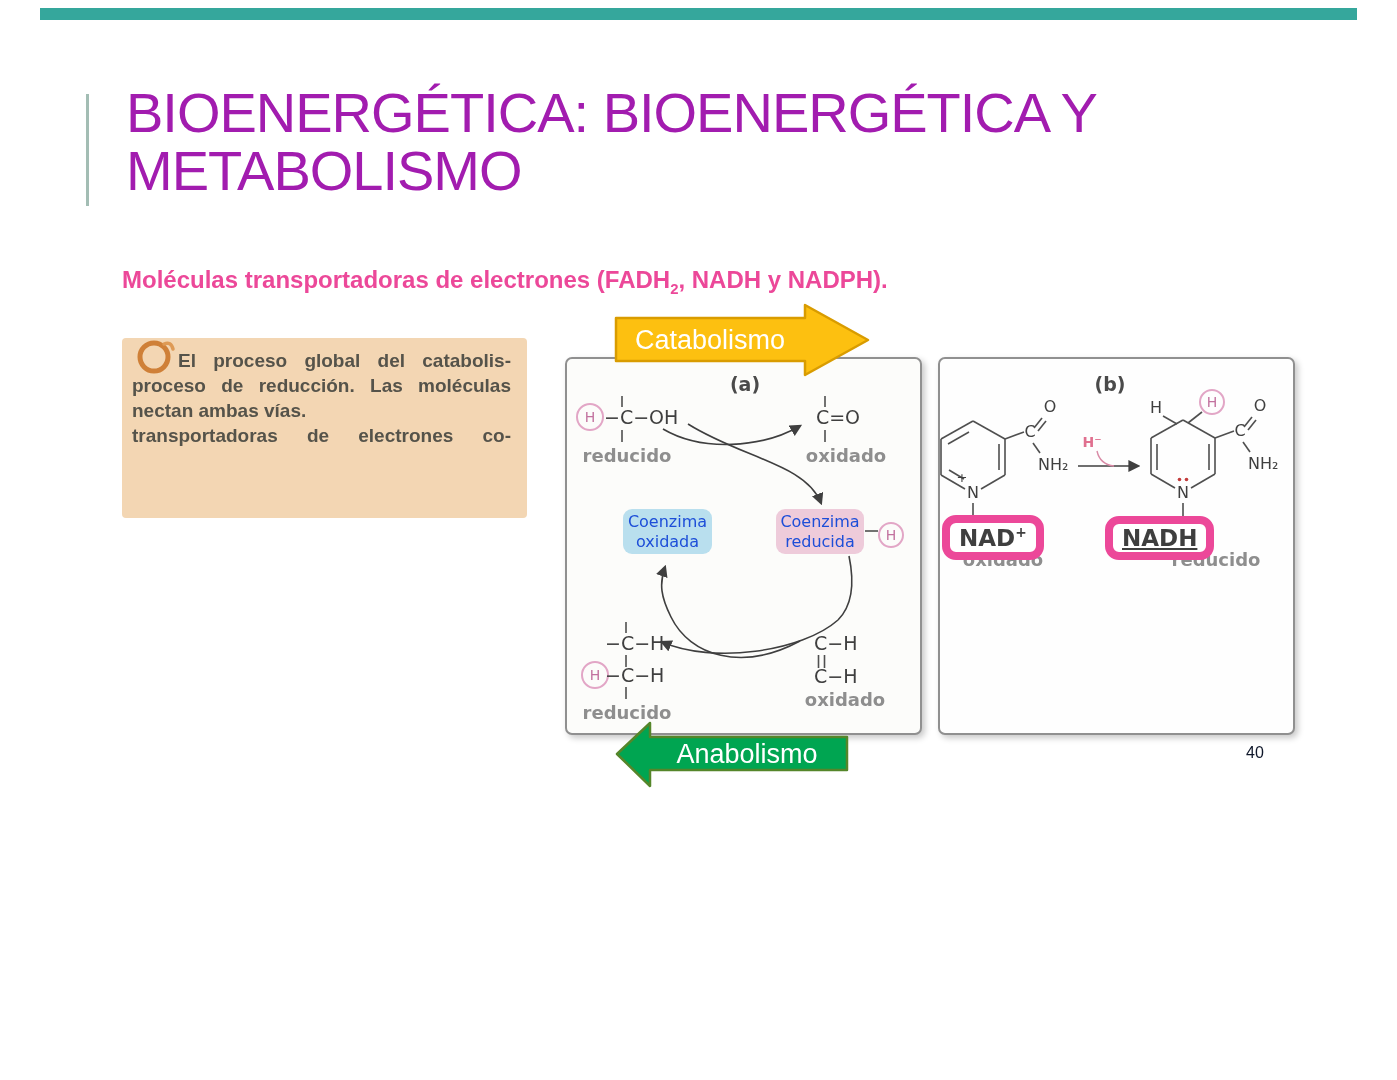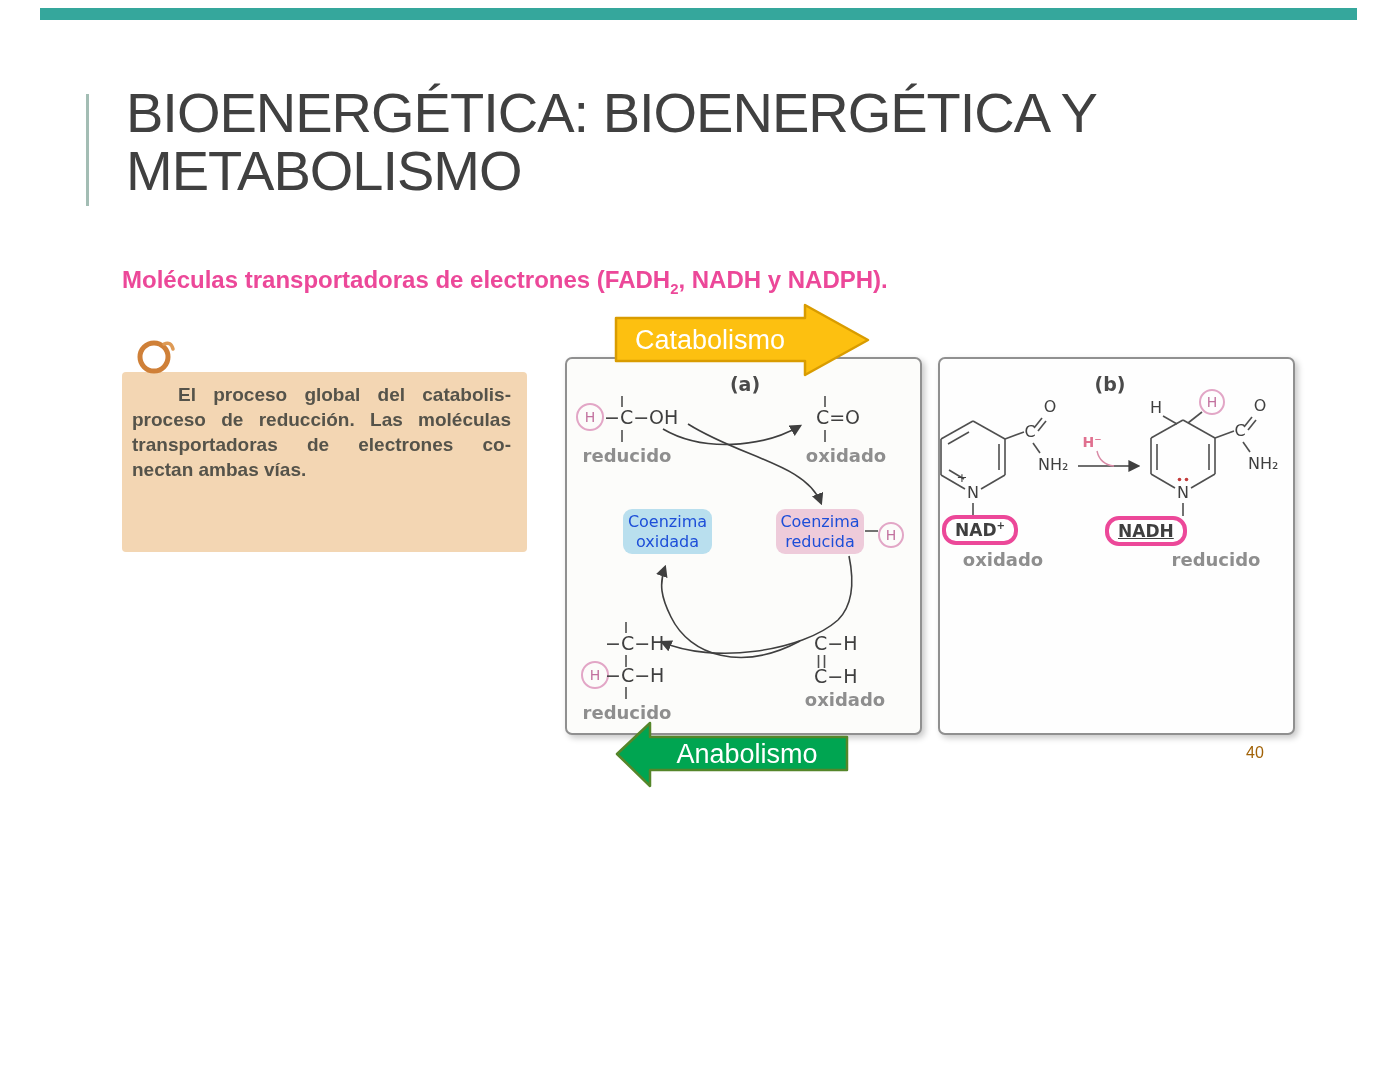--- a/index.html
+++ b/index.html
@@ -8,21 +8,21 @@
     background:#ffffff;font-family:"Liberation Sans",sans-serif;
   }
   .abs{position:absolute;}
   
   .top-bar{left:40px;top:8px;width:1317px;height:12px;z-index:1;}
   
   .accent-line{left:86px;top:94px;width:3px;height:112px;background:#a3bdb4;z-index:1;}
   .slide-title{
     left:126px;top:84px;width:1170px;z-index:2;
     font-size:56px;line-height:58px;letter-spacing:-1px;
-    color:#404040;font-weight:400;
+    color:#a21caf;font-weight:400;
   }
   .subtitle{
     left:122px;top:266px;width:900px;z-index:2;
     font-size:24px;font-weight:700;color:#ec4899;
   }
   .subtitle sub{font-size:0.62em;}
   
   .note-box{
     left:122px;top:338px;width:405px;height:180px;z-index:2;
     border-radius:4px;box-sizing:border-box;
@@ -45,29 +45,29 @@
   
   .co-box{
     z-index:6;border-radius:9px;text-align:center;
     font-family:"DejaVu Sans",sans-serif;font-size:16px;line-height:20px;
     color:#1d4ed8;padding-top:3px;box-sizing:border-box;
   }
   .co-ox{left:623px;top:509px;width:89px;height:45px;}
   .co-red{left:776px;top:509px;width:88px;height:45px;}
   
   .pill{
-    z-index:6;background:#ffffff;border:4px solid #ec4899;border-radius:14px;
-    font-family:"DejaVu Sans",sans-serif;font-size:17px;font-weight:700;
+    z-index:6;background:#ffffff;border:8px solid #ec4899;border-radius:14px;
+    font-family:"DejaVu Sans",sans-serif;font-size:23px;font-weight:700;
     color:#3f3f3f;padding:1px 9px;box-sizing:border-box;text-align:center;
   }
   .pill sup{font-size:0.6em;}
   .pill-nad{left:942px;top:515px;min-width:58px;}
   .pill-nadh{left:1105px;top:516px;min-width:64px;text-decoration:underline;}
   .page-number{left:1246px;top:744px;width:40px;z-index:2;
-    font-size:16px;color:#a16207;}
+    font-size:16px;color:#0f172a;}
   
   .overlay{left:0;top:0;z-index:5;pointer-events:none;}
   text{font-family:"DejaVu Sans",sans-serif;}
   .chem{font-size:19px;fill:#3f3f3f;}
   .chem-sm{font-size:16px;fill:#3f3f3f;}
   .chem-xs{font-size:13px;fill:#3f3f3f;}
   .state{font-size:18px;font-weight:700;fill:#8e8e8e;}
   .panel-label{font-size:19px;font-weight:700;fill:#4a4a4a;}
   .h-letter{font-size:14px;fill:#c2729f;}
   .hydride{font-size:14px;font-weight:700;fill:#e0708f;}
@@ -79,25 +79,25 @@
 </head>
 <body>
 
 <div class="abs top-bar" style="background: rgb(53, 167, 156);"></div>
 
 <div class="abs accent-line"></div>
 <div class="abs slide-title">BIOENERGÉTICA: BIOENERGÉTICA Y METABOLISMO</div>
 
 <div class="abs subtitle"><span>Moléculas transportadoras de electrones (FADH</span><sub>2</sub><span>, NADH y NADPH).</span></div>
 
-<div class="abs note-box" style="background: rgb(243, 214, 179); margin-top: 34px;">
+<div class="abs note-box" style="background: rgb(243, 214, 179);">
   <div class="note-line first">El proceso global del catabolis-</div>
   <div class="note-line">proceso de reducción. Las moléculas</div>
+  <div class="note-line last">nectan ambas vías.</div>
   <div class="note-line">transportadoras de electrones co-</div>
-  <div class="note-line last">nectan ambas vías.</div>
 </div>
 <svg class="abs ring-icon" viewBox="0 0 44 44">
   <circle cx="20" cy="23" r="14" fill="none" stroke="#cf8038" stroke-width="5"></circle>
   <path d="M 30,10 q 7,-3 9,5" fill="none" stroke="#de9a55" stroke-width="3.5" stroke-linecap="round"></path>
 </svg>
 
 <div class="abs panel panel-a"></div>
 <div class="abs panel panel-b"></div>
 
 <div class="abs co-box co-ox" style="background: rgb(185, 223, 238);">

